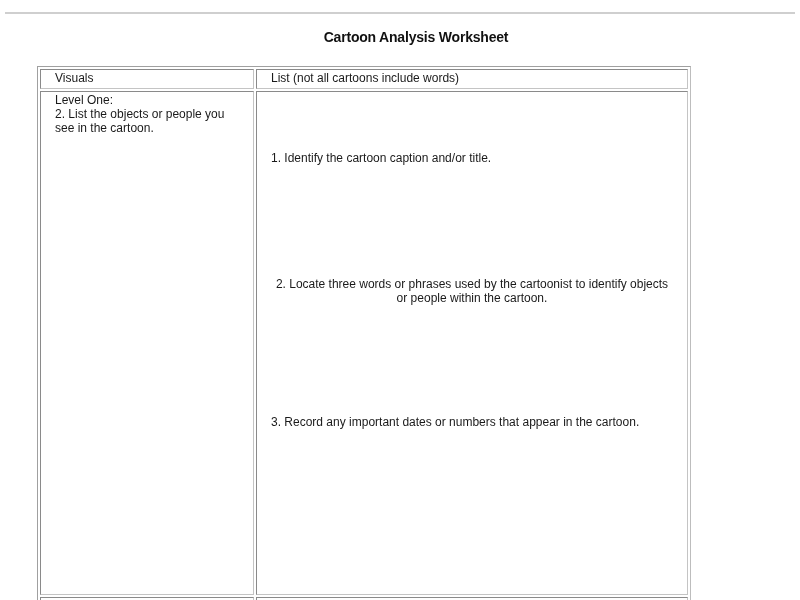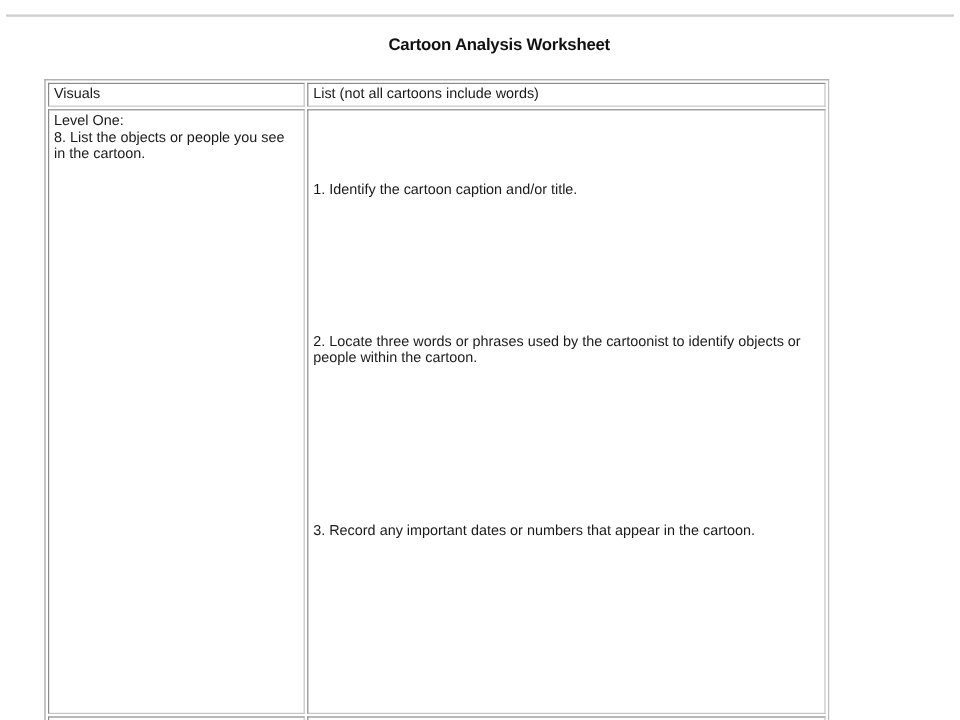--- a/index.html
+++ b/index.html
@@ -47,21 +47,21 @@
       font-size: 12px;
       line-height: 14px;
       table-layout: fixed;
     }
     table.worksheet td {
       border: 1px solid #9a9a9a;
       border-top-color: #8a8a8a;
       border-left-color: #8a8a8a;
       border-right-color: #c4c4c4;
       border-bottom-color: #c4c4c4;
-      padding: 1px 4px;
+      padding: 1px 14px;
       vertical-align: top;
       color: #1a1a1a;
     }
     col.c1 { width: 214px; }
     col.c2 { width: 432px; }
     tr.header-row td { height: 16px; }
     tr.level-one-row td { height: 500px; }
     tr.level-two-row td { height: 40px; }
     .level-label {
       font-weight: normal;
@@ -70,22 +70,22 @@
     .prompt-block {
       position: relative;
       height: 422px;
     }
     .prompt {
       position: absolute;
       left: 0;
       right: 0;
     }
     .prompt-1 { top: 58px; }
-    .prompt-2 { top: 184px; }
-    .prompt-3 { top: 342px; }
+    .prompt-2 { top: 184px; text-align: center; }
+    .prompt-3 { top: 322px; }
   </style>
 </head>
 <body>
 
 <div class="top-rule"></div>
 
 <h1 class="title" style="margin:0;">Cartoon Analysis Worksheet</h1>
 
 <table class="worksheet">
   <colgroup>
@@ -93,21 +93,21 @@
     <col class="c2">
   </colgroup>
   <tbody>
       <tr class="header-row">
     <td>Visuals</td>
     <td>List (not all cartoons include words)</td>
   </tr>
   <tr class="level-one-row">
     <td>
       <span class="level-label">Level One:</span>
-      <span>8. List the objects or people you see in the cartoon.</span>
+      <span>2. List the objects or people you see in the cartoon.</span>
     </td>
     <td>
       <div class="prompt-block">
         <div class="prompt prompt-1">1. Identify the cartoon caption and/or title.</div>
         <div class="prompt prompt-2">2. Locate three words or phrases used by the cartoonist to identify objects or people within the cartoon.</div>
         <div class="prompt prompt-3">3. Record any important dates or numbers that appear in the cartoon.</div>
       </div>
     </td>
   </tr>
   <tr class="level-two-row">

